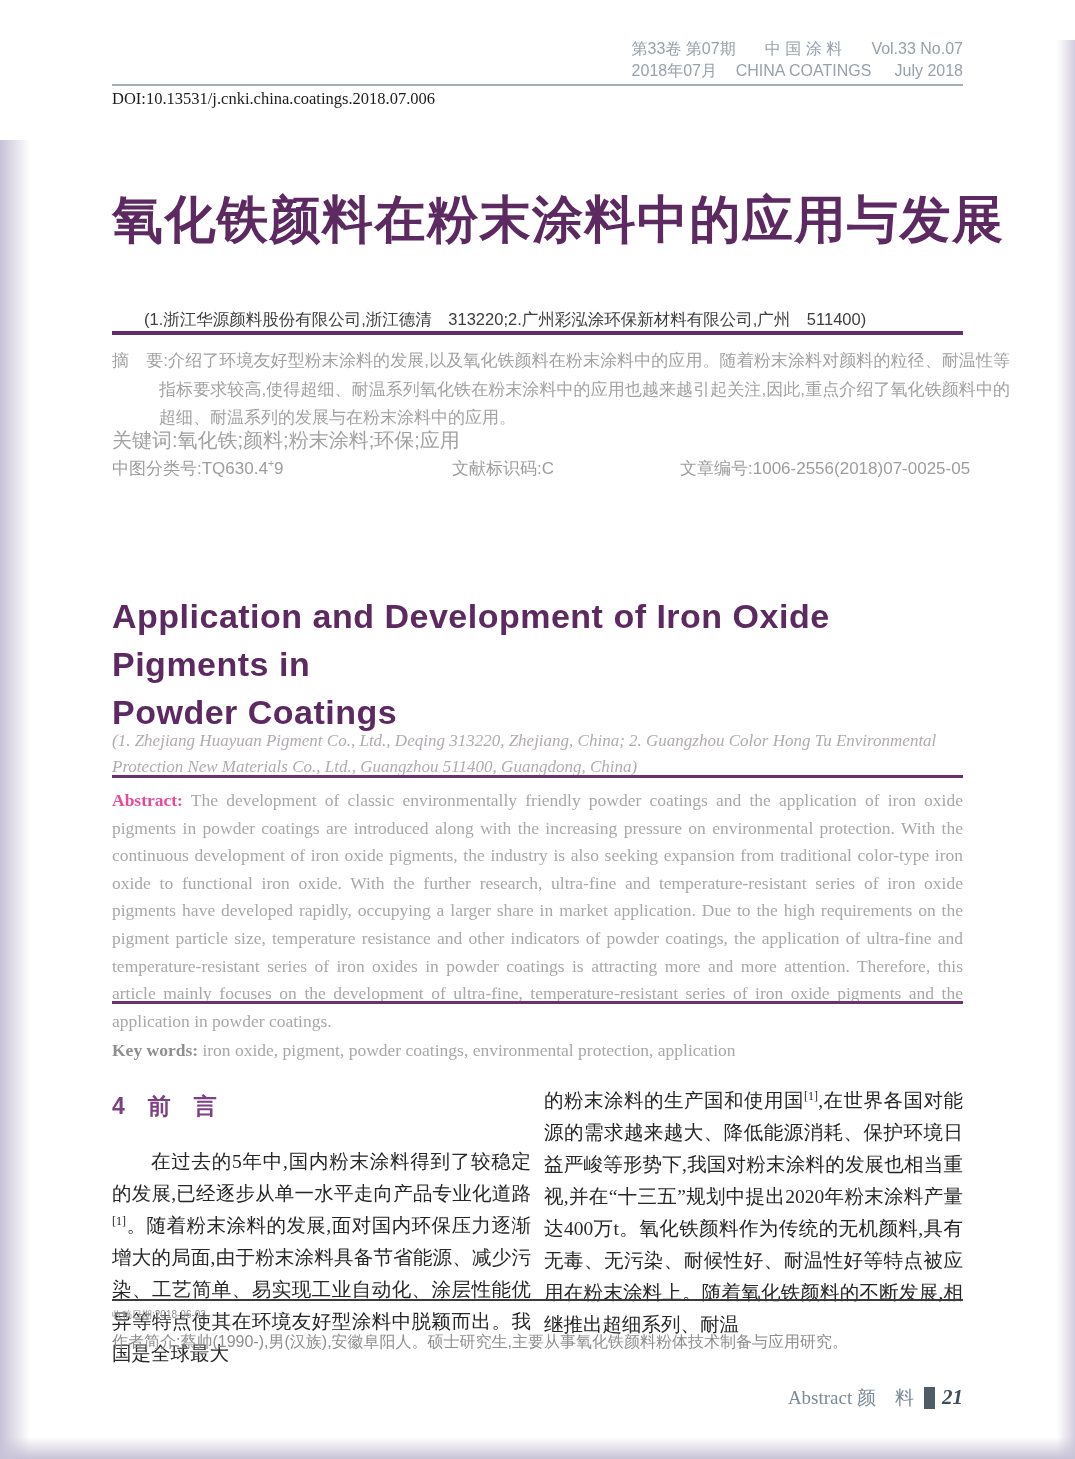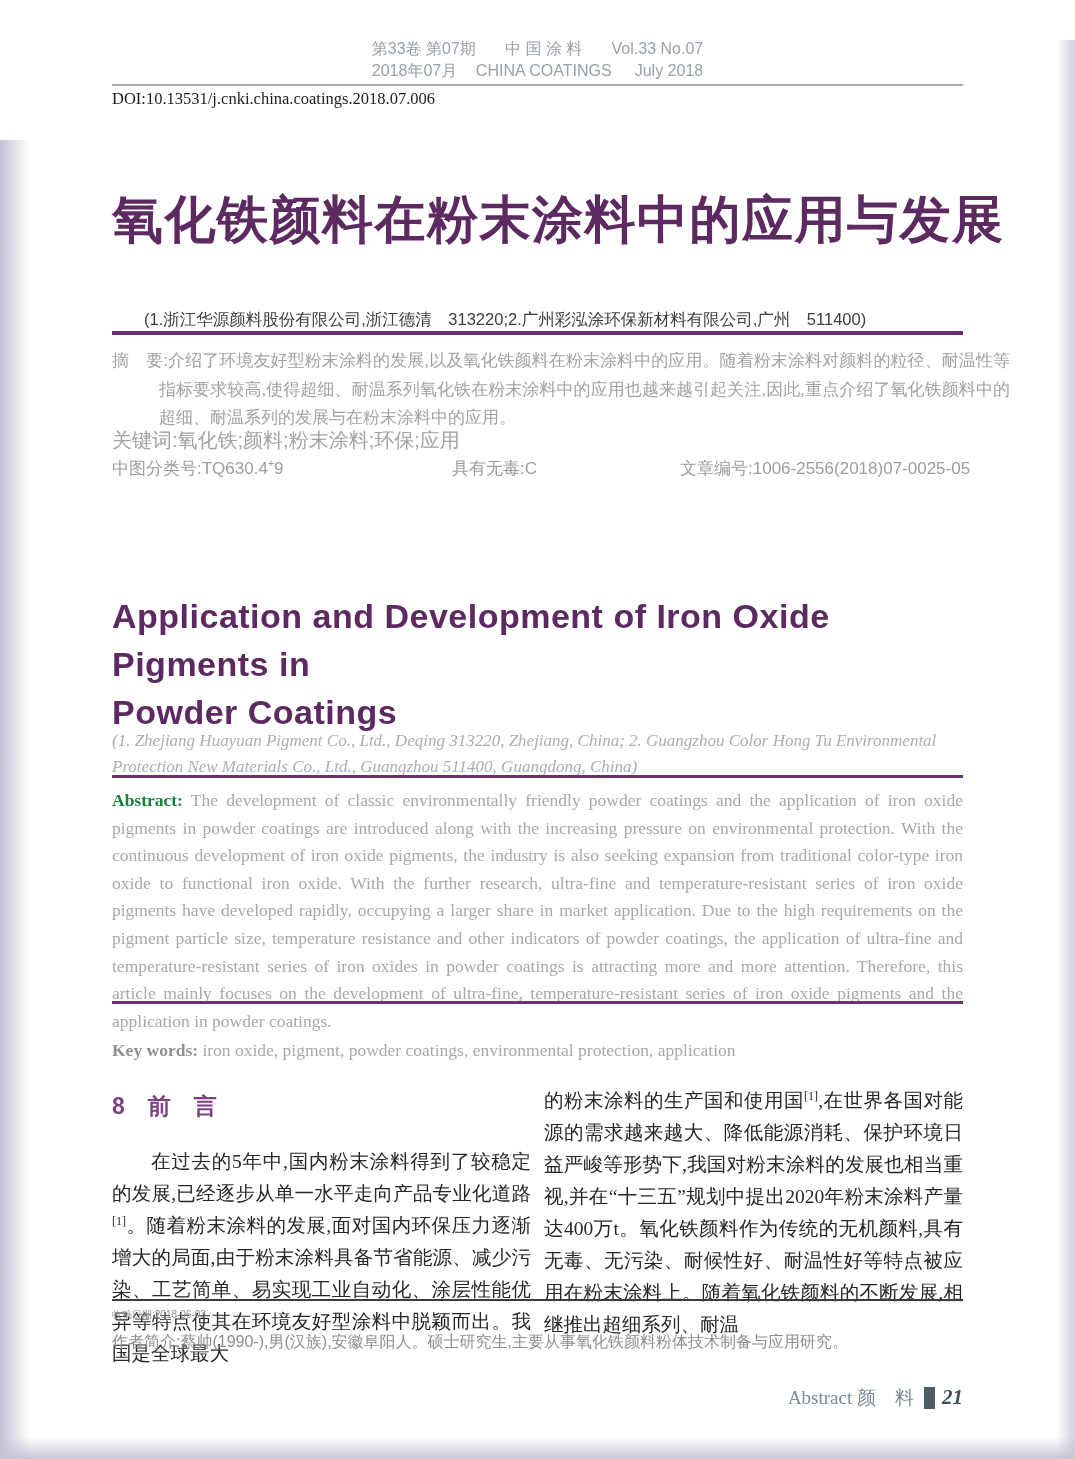--- a/index.html
+++ b/index.html
@@ -10,21 +10,21 @@
   }
   .abs{position:absolute;left:112px;width:851px;}
 
   
   .edge{position:absolute;pointer-events:none;}
   .edge-left{left:0;top:140px;bottom:0;width:30px;background:linear-gradient(90deg,#c7c1d6,rgba(199,193,214,0));}
   .edge-right{right:0;top:40px;bottom:0;width:18px;background:linear-gradient(270deg,#d2cdde,rgba(210,205,222,0));}
   .edge-bottom{left:0;right:0;bottom:0;height:22px;background:linear-gradient(0deg,#c9c3d7,rgba(201,195,215,0));}
 
   
-  .jheader{top:38px;display:flex;justify-content:center;color:#98a1aa;font-size:16px;line-height:22px;}
+  .jheader{top:38px;display:flex;justify-content:flex-end;color:#98a1aa;font-size:16px;line-height:22px;}
   .jh-center{text-align:center;}
   .jh-right{text-align:right;}
   .header-rule{top:84px;height:2px;background:#a7adb4;}
   .doi{top:89px;font-family:"Liberation Serif",serif;color:#1c1c1c;font-size:16.5px;}
 
   
   .title-cn{top:186px;margin:0;font-size:51px;font-weight:bold;color:#5c2a61;letter-spacing:1.5px;white-space:nowrap;}
   .authors-cn{top:283px;color:#3d3d3d;font-size:18px;}
   .author-bullet{color:#8a8a8a;margin-right:14px;}
   .affil-cn{top:309px;color:#3d3d3d;font-size:16.5px;padding-left:32px;}
@@ -40,21 +40,21 @@
   .class-item.c3{left:568px;}
 
   
   .title-en{top:592px;margin:0;font-size:34px;line-height:48px;font-weight:bold;color:#5c2a61;letter-spacing:0.5px;}
   .authors-en{top:700px;color:#a9a9a9;font-size:17px;}
   .affil-en{top:728px;color:#b0abb0;font-size:17px;line-height:26px;font-style:italic;font-family:"Liberation Serif",serif;}
   .rule-mid{top:775px;height:3px;background:#6a3370;}
 
   
   .abstract-en{top:787px;color:#a8a8a8;font-size:17.5px;line-height:27.6px;text-align:justify;font-family:"Liberation Serif",serif;}
-  .abstract-en b{color:#15803d;}
+  .abstract-en b{color:#ec4899;}
   .keywords-en-label{font-weight:bold;color:#8f8f8f;}
   .rule-low{top:1001px;height:3px;background:#6a3370;}
 
   
   .columns{top:1085px;display:flex;gap:13px;font-family:"Liberation Serif",serif;}
   .col{width:419px;}
   .section-heading{margin:6px 0 24px 0;font-size:23px;font-weight:bold;color:#7c4183;font-family:"Liberation Sans",sans-serif;}
   .body-par{margin:0;color:#262626;font-size:19.5px;line-height:32px;text-align:justify;}
   .indent{text-indent:2em;}
 
@@ -101,21 +101,21 @@
   <div class="abs affil-cn">(1.浙江华源颜料股份有限公司,浙江德清　313220;2.广州彩泓涂环保新材料有限公司,广州　511400)</div>
 
   <div class="abs rule-thick"></div>
 
   <div class="abs abstract-cn"><span>摘　要:</span><span>介绍了环境友好型粉末涂料的发展,以及氧化铁颜料在粉末涂料中的应用。随着粉末涂料对颜料的粒径、耐温性等指标要求较高,使得超细、耐温系列氧化铁在粉末涂料中的应用也越来越引起关注,因此,重点介绍了氧化铁颜料中的超细、耐温系列的发展与在粉末涂料中的应用。</span></div>
 
   <div class="abs keywords-cn"><span>关键词:</span><span>氧化铁;颜料;粉末涂料;环保;应用</span></div>
 
   <div class="abs class-row">
     <span class="class-item c1"><span>中图分类号:</span><span><span>TQ630.4</span><sup>+</sup><span>9</span></span></span>
-    <span class="class-item c2"><span>具有无毒:</span><span>C</span></span>
+    <span class="class-item c2"><span>文献标识码:</span><span>C</span></span>
     <span class="class-item c3"><span>文章编号:</span><span>1006-2556(2018)07-0025-05</span></span>
   </div>
 
   <h2 class="abs title-en">
     <span>Application and Development of Iron Oxide Pigments in</span><br>
     <span>Powder Coatings</span>
   </h2>
 
   <div class="abs affil-en">(1. Zhejiang Huayuan Pigment Co., Ltd., Deqing 313220, Zhejiang, China; 2. Guangzhou Color Hong Tu Environmental Protection New Materials Co., Ltd., Guangzhou 511400, Guangdong, China)</div>
 
@@ -123,21 +123,21 @@
 
   <div class="abs abstract-en">
     <p style="margin:0 0 2px 0;"><b>Abstract:</b> <span>The development of classic environmentally friendly powder coatings and the application of iron oxide pigments in powder coatings are introduced along with the increasing pressure on environmental protection. With the continuous development of iron oxide pigments, the industry is also seeking expansion from traditional color-type iron oxide to functional iron oxide. With the further research, ultra-fine and temperature-resistant series of iron oxide pigments have developed rapidly, occupying a larger share in market application. Due to the high requirements on the pigment particle size, temperature resistance and other indicators of powder coatings, the application of ultra-fine and temperature-resistant series of iron oxides in powder coatings is attracting more and more attention. Therefore, this article mainly focuses on the development of ultra-fine, temperature-resistant series of iron oxide pigments and the application in powder coatings.</span></p>
     <p style="margin:0;"><span class="keywords-en-label">Key words:</span> <span>iron oxide, pigment, powder coatings, environmental protection, application</span></p>
   </div>
 
   <div class="abs rule-low"></div>
 
   <div class="abs columns">
     <div class="col">
-      <h3 class="section-heading">8　前　言</h3>
+      <h3 class="section-heading">4　前　言</h3>
       <p class="body-par indent"><span>在过去的5年中,国内粉末涂料得到了较稳定的发展,已经逐步从单一水平走向产品专业化道路</span><sup>[1]</sup><span>。随着粉末涂料的发展,面对国内环保压力逐渐增大的局面,由于粉末涂料具备节省能源、减少污染、工艺简单、易实现工业自动化、涂层性能优异等特点使其在环境友好型涂料中脱颖而出。我国是全球最大</span></p>
     </div>
     <div class="col">
       <p class="body-par"><span>的粉末涂料的生产国和使用国</span><sup>[1]</sup><span>,在世界各国对能源的需求越来越大、降低能源消耗、保护环境日益严峻等形势下,我国对粉末涂料的发展也相当重视,并在“十三五”规划中提出2020年粉末涂料产量达400万t。氧化铁颜料作为传统的无机颜料,具有无毒、无污染、耐候性好、耐温性好等特点被应用在粉末涂料上。随着氧化铁颜料的不断发展,相继推出超细系列、耐温</span></p>
     </div>
   </div>
 
   <div class="abs foot-rule"></div>
   <div class="abs received">收稿日期:2018-06-03</div>
   <div class="abs bio">作者简介:蔡帅(1990-),男(汉族),安徽阜阳人。硕士研究生,主要从事氧化铁颜料粉体技术制备与应用研究。</div>

